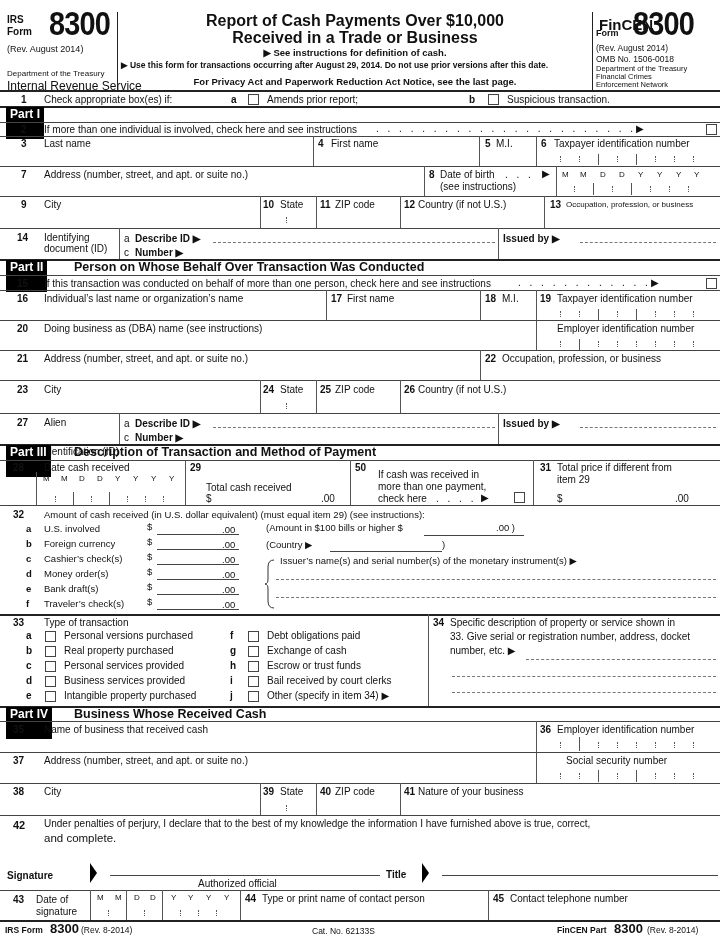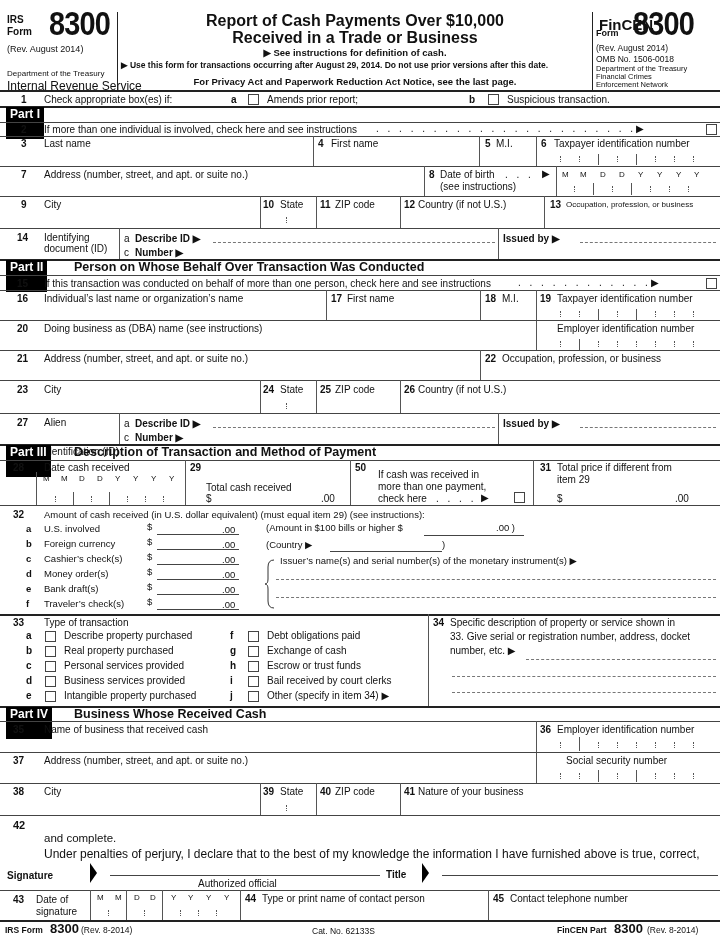--- a/index.html
+++ b/index.html
@@ -379,21 +379,21 @@
 <div class="dash" style="left:276px;top:579px;width:440px;"></div>
 <div class="dash" style="left:276px;top:597px;width:440px;"></div>
 <div class="hl2" style="top:614px;"></div>
 
 <span class="num" style="left:13px;top:617px;">33</span>
 <span class="lbl" style="left:44px;top:617px;">Type of transaction</span>
 <div id="l33rows">
     <div>
       <span class="lbl b" style="left:26px;top:630px;">a</span>
       <span class="cb" style="left:45px;top:631px;"></span>
-      <span class="lbl" style="left:64px;top:630px;">Describe property purchased</span>
+      <span class="lbl" style="left:64px;top:630px;">Personal versions purchased</span>
     </div>
     <div>
       <span class="lbl b" style="left:230px;top:630px;">f</span>
       <span class="cb" style="left:248px;top:631px;"></span>
       <span class="lbl" style="left:267px;top:630px;">Debt obligations paid</span>
     </div>
     <div>
       <span class="lbl b" style="left:26px;top:645px;">b</span>
       <span class="cb" style="left:45px;top:646px;"></span>
       <span class="lbl" style="left:64px;top:645px;">Real property purchased</span>
@@ -497,21 +497,21 @@
 <span class="num" style="left:320px;top:786px;">40</span>
 <span class="lbl" style="left:335px;top:786px;">ZIP code</span>
 <div class="fld" style="left:318px;top:800px;width:80px;height:14px;"></div>
 <div class="vl" style="left:400px;top:783px;height:32px;"></div>
 <span class="num" style="left:404px;top:786px;">41</span>
 <span class="lbl" style="left:418px;top:786px;">Nature of your business</span>
 <div class="fld" style="left:402px;top:800px;width:316px;height:14px;"></div>
 <div class="hl" style="top:815px;"></div>
 
 <span class="num" style="left:13px;top:819px;font-size:11px;">42</span>
-<span class="lbl" style="left:44px;top:847px;font-size:12px;">Under penalties of perjury, I declare that to the best of my knowledge the information I have furnished above is true, correct,</span>
+<span class="lbl" style="left:44px;top:818px;font-size:10px;">Under penalties of perjury, I declare that to the best of my knowledge the information I have furnished above is true, correct,</span>
 <span class="lbl" style="left:44px;top:832px;font-size:11.5px;">and complete.</span>
 
 <span class="lbl b" style="left:7px;top:870px;">Signature</span>
 <svg class="abs" style="left:89px;top:862px;" width="9" height="22">
     <path d="M1 1 L8 11 L1 21 Z" fill="#000"></path>
   </svg>
 <div class="uline" style="left:110px;top:875px;width:270px;"></div>
 <span class="lbl" style="left:198px;top:878px;">Authorized official</span>
 <span class="lbl b" style="left:386px;top:869px;">Title</span>
 <svg class="abs" style="left:421px;top:862px;" width="9" height="22">

